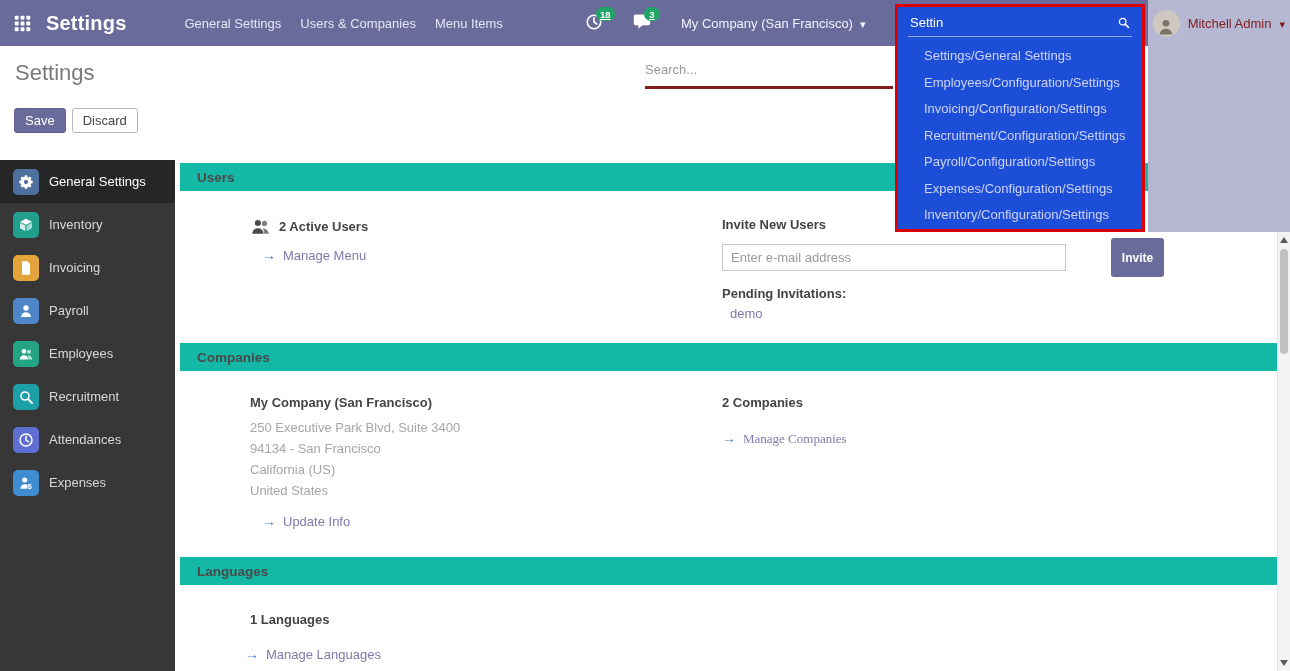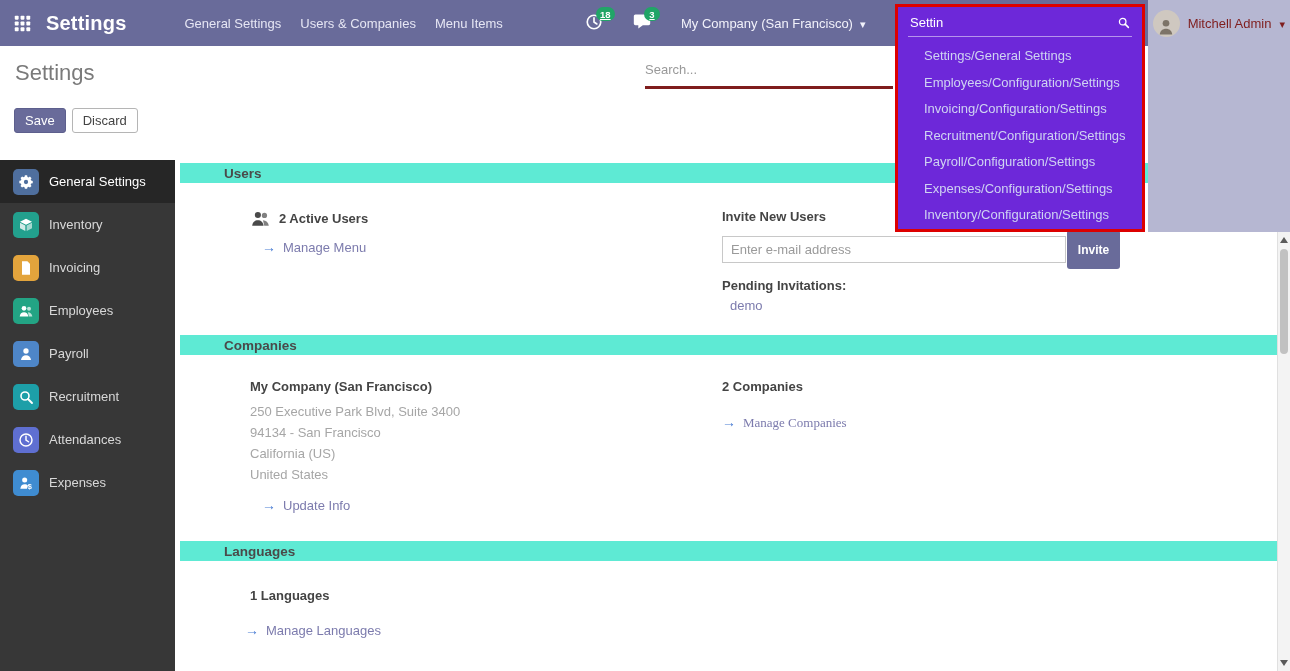--- a/index.html
+++ b/index.html
@@ -30,21 +30,21 @@
   .overlay-panel { position:absolute; left:1148px; top:0; width:142px; height:232px; background:#b6b7d2; z-index:30; }
   .user-menu {
     position:absolute; top:0; right:5px; height:46px; display:flex; align-items:center; gap:8px;
     color:#7f1d1d; font-size:13px; z-index:40; cursor:pointer;
   }
   .avatar { width:27px; height:27px; border-radius:50%; background:#cfc8c0; display:flex; align-items:flex-end; justify-content:center; overflow:hidden; }
   .avatar svg { width:20px; height:20px; fill:#7d7468; }
   
   .menu-search {
     position:absolute; left:895px; top:4px; width:250px; height:228px;
-    background:#6d28d9; border:3px solid #dd0000; z-index:35;
+    background:#1d4ed8; border:3px solid #dd0000; z-index:35;
   }
   .sd-search {
     margin:5px 10px 0; padding:3px 2px 6px; border-bottom:1px solid rgba(255,255,255,.5);
     display:flex; align-items:center; justify-content:space-between;
   }
   .sd-search input {
     background:transparent; border:none; outline:none; color:#fff; font-size:13px; width:180px;
     font-family:"Liberation Sans", sans-serif;
   }
   .sd-results { margin-top:6px; }
@@ -64,36 +64,36 @@
   .cp-search input::placeholder, .sd-search input::placeholder { color:#999; }
   
   .sidebar { position:absolute; left:0; top:160px; width:175px; height:511px; background:#373737; z-index:6; }
   .sb-item { display:flex; align-items:center; gap:10px; height:43px; padding-left:13px; color:#d8d8d8; font-size:13px; cursor:pointer; }
   .sb-item.active { background:#262626; color:#fff; }
   .app-icon { width:26px; height:26px; border-radius:5px; display:flex; align-items:center; justify-content:center; flex:none; }
   .app-icon svg { width:16px; height:16px; fill:#fff; }
   
   .content { position:absolute; left:175px; top:160px; width:1102px; height:511px; background:#fff; z-index:4; overflow:hidden; }
   .band {
-    margin-left:5px; height:20px; background:#5eead4; display:flex; align-items:center;
-    padding-left:44px; font-size:13.5px; font-weight:700; color:#4a4a4a;
+    margin-left:5px; height:28px; background:#14b8a6; display:flex; align-items:center;
+    padding-left:17px; font-size:13.5px; font-weight:700; color:#4a4a4a;
   }
   .band.first { margin-top:3px; }
   .sec-row { position:relative; }
   .row-users { height:152px; }
   .row-companies { height:186px; }
   .row-languages { height:158px; }
   .blabel { font-size:13px; font-weight:700; color:#444; }
   .link { color:#7c7bad; font-size:13px; cursor:pointer; display:inline-flex; align-items:center; gap:7px; white-space:nowrap; }
   .arrow::before { content:"\2192"; color:#4a7dd4; font-weight:700; font-size:14px; line-height:1; }
   .users-head { position:absolute; left:75px; top:25px; display:flex; align-items:center; gap:8px; }
   .users-head svg { width:21px; height:21px; fill:#4a4a4a; }
   .pos { position:absolute; }
   .addr { font-size:13px; color:#a6a6a6; line-height:21px; }
-  .invite-row { display:flex; align-items:center; }
+  .invite-row { display:flex; align-items:center;gap:44px; }
   .invite-row input {
     width:344px; height:27px; border:1px solid #c8c8c8; padding:0 8px; font-size:13px; outline:none;
     font-family:"Liberation Sans", sans-serif; color:#555;
   }
   .invite-row input::placeholder { color:#9a9a9a; }
   .btn-invite {
     height:39px; width:53px; margin-left:1px; background:#696b9a; color:#fff; border:none;
     border-radius:3px; font-size:12px; font-weight:700; cursor:pointer; font-family:"Liberation Sans", sans-serif;
   }
   
@@ -264,35 +264,35 @@
       <div class="sb-item">
         <span class="app-icon" style="background: rgb(227, 164, 60);">
           <svg>
             <use href="#i-doc"></use>
           </svg>
         </span>
         <span>Invoicing</span>
       </div>
 
       <div class="sb-item">
+        <span class="app-icon" style="background: rgb(78, 134, 200);">
+          <svg>
+            <use href="#i-person"></use>
+          </svg>
+        </span>
+        <span>Payroll</span>
+      </div>
+
+      <div class="sb-item">
         <span class="app-icon" style="background: rgb(35, 164, 132);">
           <svg>
             <use href="#i-people"></use>
           </svg>
         </span>
         <span>Employees</span>
-      </div>
-
-      <div class="sb-item">
-        <span class="app-icon" style="background: rgb(78, 134, 200);">
-          <svg>
-            <use href="#i-person"></use>
-          </svg>
-        </span>
-        <span>Payroll</span>
       </div>
 
       <div class="sb-item">
         <span class="app-icon" style="background: rgb(29, 159, 168);">
           <svg>
             <use href="#i-magnify"></use>
           </svg>
         </span>
         <span>Recruitment</span>
       </div>

